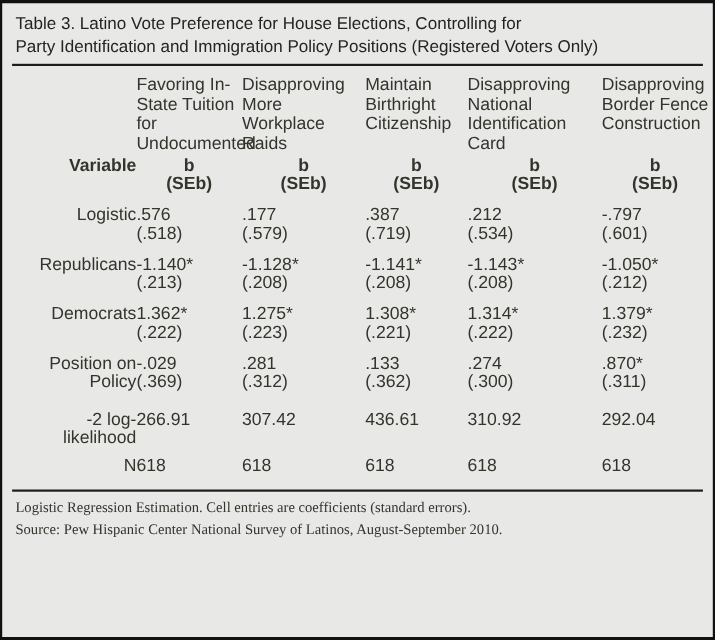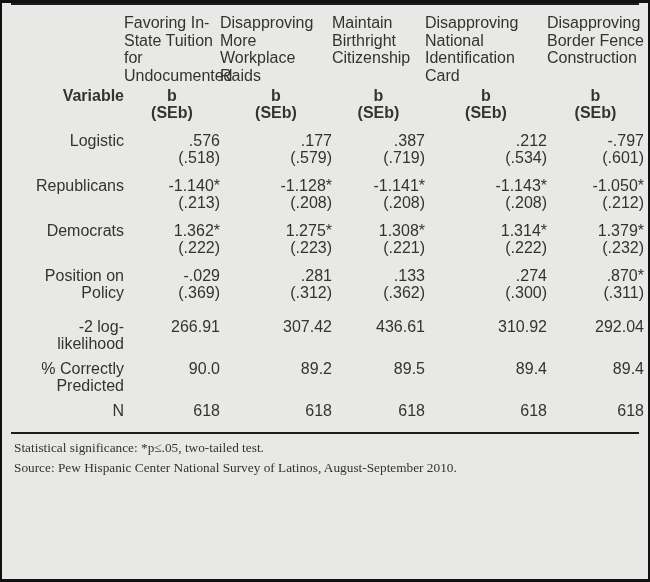--- a/index.html
+++ b/index.html
@@ -31,38 +31,42 @@
     font-size:16px;color:var(--text,#34332c);
   }
   table.regtable td{padding:0;vertical-align:top;}
   td.lbl{text-align:right;padding-left:5px;}
   tr.policy-row td{padding-top:9px;line-height:17.5px;height:66px;box-sizing:border-box;}
   td.colhead{white-space:pre-line;text-align:left;}
   tr.var-row td{height:46px;box-sizing:border-box;padding-top:3px;line-height:17px;font-weight:bold;}
   td.bhead{text-align:center;}
   tr.coef-row td{height:45px;box-sizing:border-box;padding-top:2px;line-height:17px;}
   tr.stat-row td{height:34px;box-sizing:border-box;padding-top:8px;line-height:17px;}
-  td.val{text-align:right;}
+  td.val{}
   td.c0{padding-right:12px;}
   td.c1{padding-right:24px;}
   td.c2{padding-right:12px;}
   td.c3{padding-right:11px;}
   td.c4{padding-right:17px;}
   .notes{
     font-family:"Liberation Serif","DejaVu Serif",serif;
     font-size:13.3px;line-height:20px;
     margin:4px 12px 0 12px;
   }
   .notes b{font-weight:normal;}
 </style>
 </head>
 <body>
 
 <div class="frame" style="--bg: #e8e9e7; --border: #111111; --rule: #1c1c1c; --text: #34332c; --title-text: #232323;">
 
+  <div class="title">
+    <div>Table 3. Latino Vote Preference for House Elections, Controlling for</div>
+    <div>Party Identification and Immigration Policy Positions (Registered Voters Only)</div>
+  </div>
 
   <div class="rule"></div>
 
   <table class="regtable">
     <colgroup>
       <col style="width:108px">
         <col style="width:96px">
         <col style="width:112px">
       <col style="width:93px">
         <col style="width:122px">
@@ -208,38 +212,30 @@
     <tbody>
         <tr class="stat-row">
           <td class="lbl">-2 log-likelihood</td>
           <td class="val c0">266.91</td>
           <td class="val c1">307.42</td>
           <td class="val c2">436.61</td>
           <td class="val c3">310.92</td>
           <td class="val c4">292.04</td>
         </tr>
         <tr class="stat-row">
-          <td class="lbl">% Correctly Predicted</td>
-          <td class="val c0">90.0</td>
-          <td class="val c1">89.2</td>
-          <td class="val c2">89.5</td>
-          <td class="val c3">89.4</td>
-          <td class="val c4">89.4</td>
-        </tr>
-        <tr class="stat-row">
           <td class="lbl">N</td>
           <td class="val c0">618</td>
           <td class="val c1">618</td>
           <td class="val c2">618</td>
           <td class="val c3">618</td>
           <td class="val c4">618</td>
         </tr>
       </tbody>
   </table>
 
   <div class="rule rule2"></div>
 
   <div class="notes">
-    <div>Statistical significance: *p≤.05, two-tailed test.</div>
+    <div>Logistic Regression Estimation. Cell entries are coefficients (standard errors).</div>
     <div><b>Source:</b> <span>Pew Hispanic Center National Survey of Latinos, August-September 2010.</span></div>
   </div>
 
 </div>
 
 </body></html>

